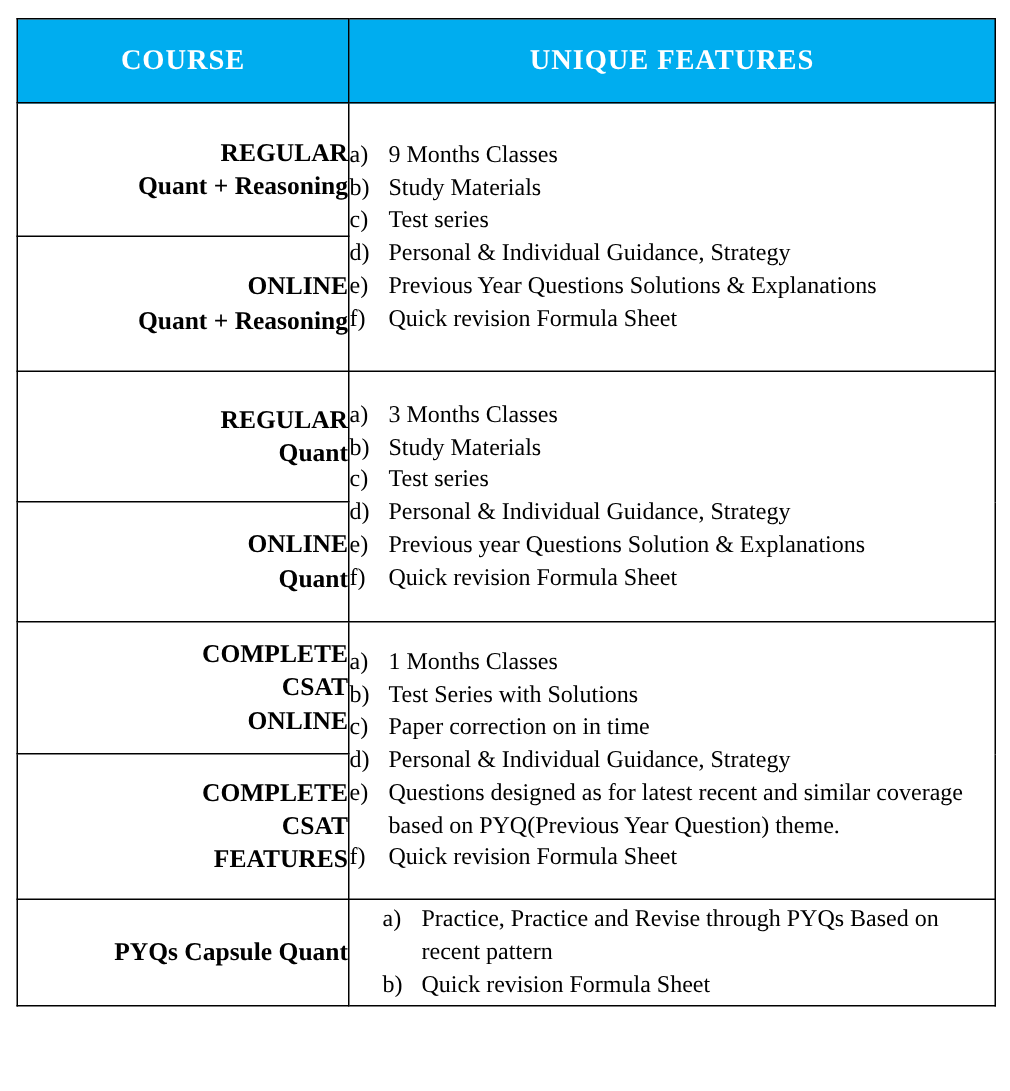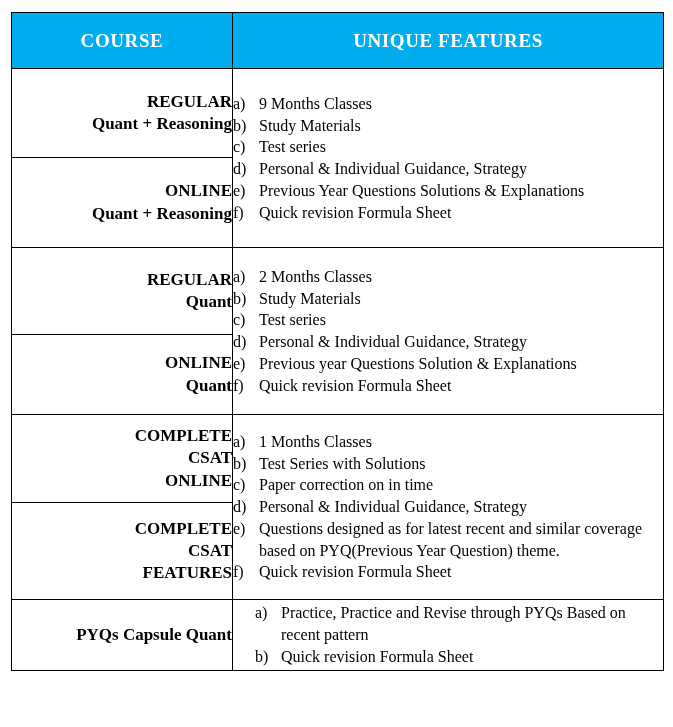--- a/index.html
+++ b/index.html
@@ -138,21 +138,21 @@
         </td>
       </tr>
 
       <tr>
         <td class="course-cell r-b2a">
           <span class="line">REGULAR</span>
           <span class="line">Quant</span>
         </td>
         <td class="feature-cell" rowspan="2">
           <ul class="feat-list">
-            <li><span class="marker">a)</span><span>2 Months Classes</span></li>
+            <li><span class="marker">a)</span><span>3 Months Classes</span></li>
             <li><span class="marker">b)</span><span>Study Materials</span></li>
             <li><span class="marker">c)</span><span>Test series</span></li>
             <li><span class="marker">d)</span><span>Personal &amp; Individual Guidance, Strategy</span></li>
             <li><span class="marker">e)</span><span>Previous year Questions Solution &amp; Explanations</span></li>
             <li><span class="marker">f)</span><span>Quick revision Formula Sheet</span></li>
           </ul>
         </td>
       </tr>
       <tr>
         <td class="course-cell r-b2b">

